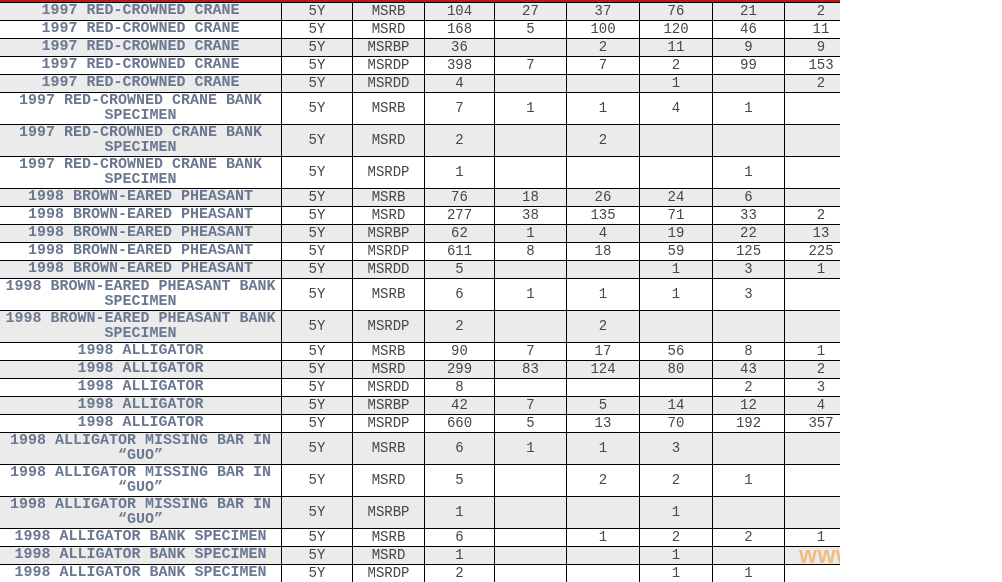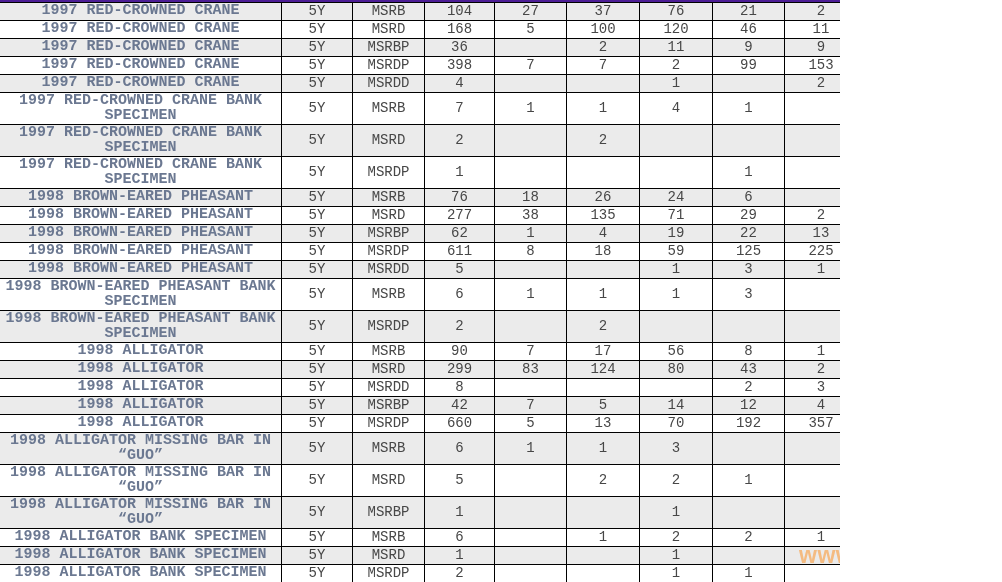--- a/index.html
+++ b/index.html
@@ -5,21 +5,21 @@
   html, body {
     margin: 0;
     padding: 0;
     background: #ffffff;
   }
   .screen {
     position: relative;
     width: 840px;
     height: 582px;
     overflow: hidden;
-    background: #4c1d95;
+    background: #b91c1c;
     font-family: "Liberation Mono", "DejaVu Sans Mono", monospace;
   }
   table.pop {
     border-collapse: collapse;
     table-layout: fixed;
     width: 1004px;
     margin-top: 2px;
     margin-left: -1px; 
   }
   table.pop td {
@@ -194,21 +194,21 @@
           <td></td>
         </tr>
         <tr>
           <td class="name">1998 BROWN-EARED PHEASANT</td>
           <td>5Y</td>
           <td>MSRD</td>
           <td>277</td>
           <td>38</td>
           <td>135</td>
           <td>71</td>
-          <td>29</td>
+          <td>33</td>
           <td>2</td>
           <td>1</td>
           <td></td>
         </tr>
         <tr>
           <td class="name">1998 BROWN-EARED PHEASANT</td>
           <td>5Y</td>
           <td>MSRBP</td>
           <td>62</td>
           <td>1</td>

